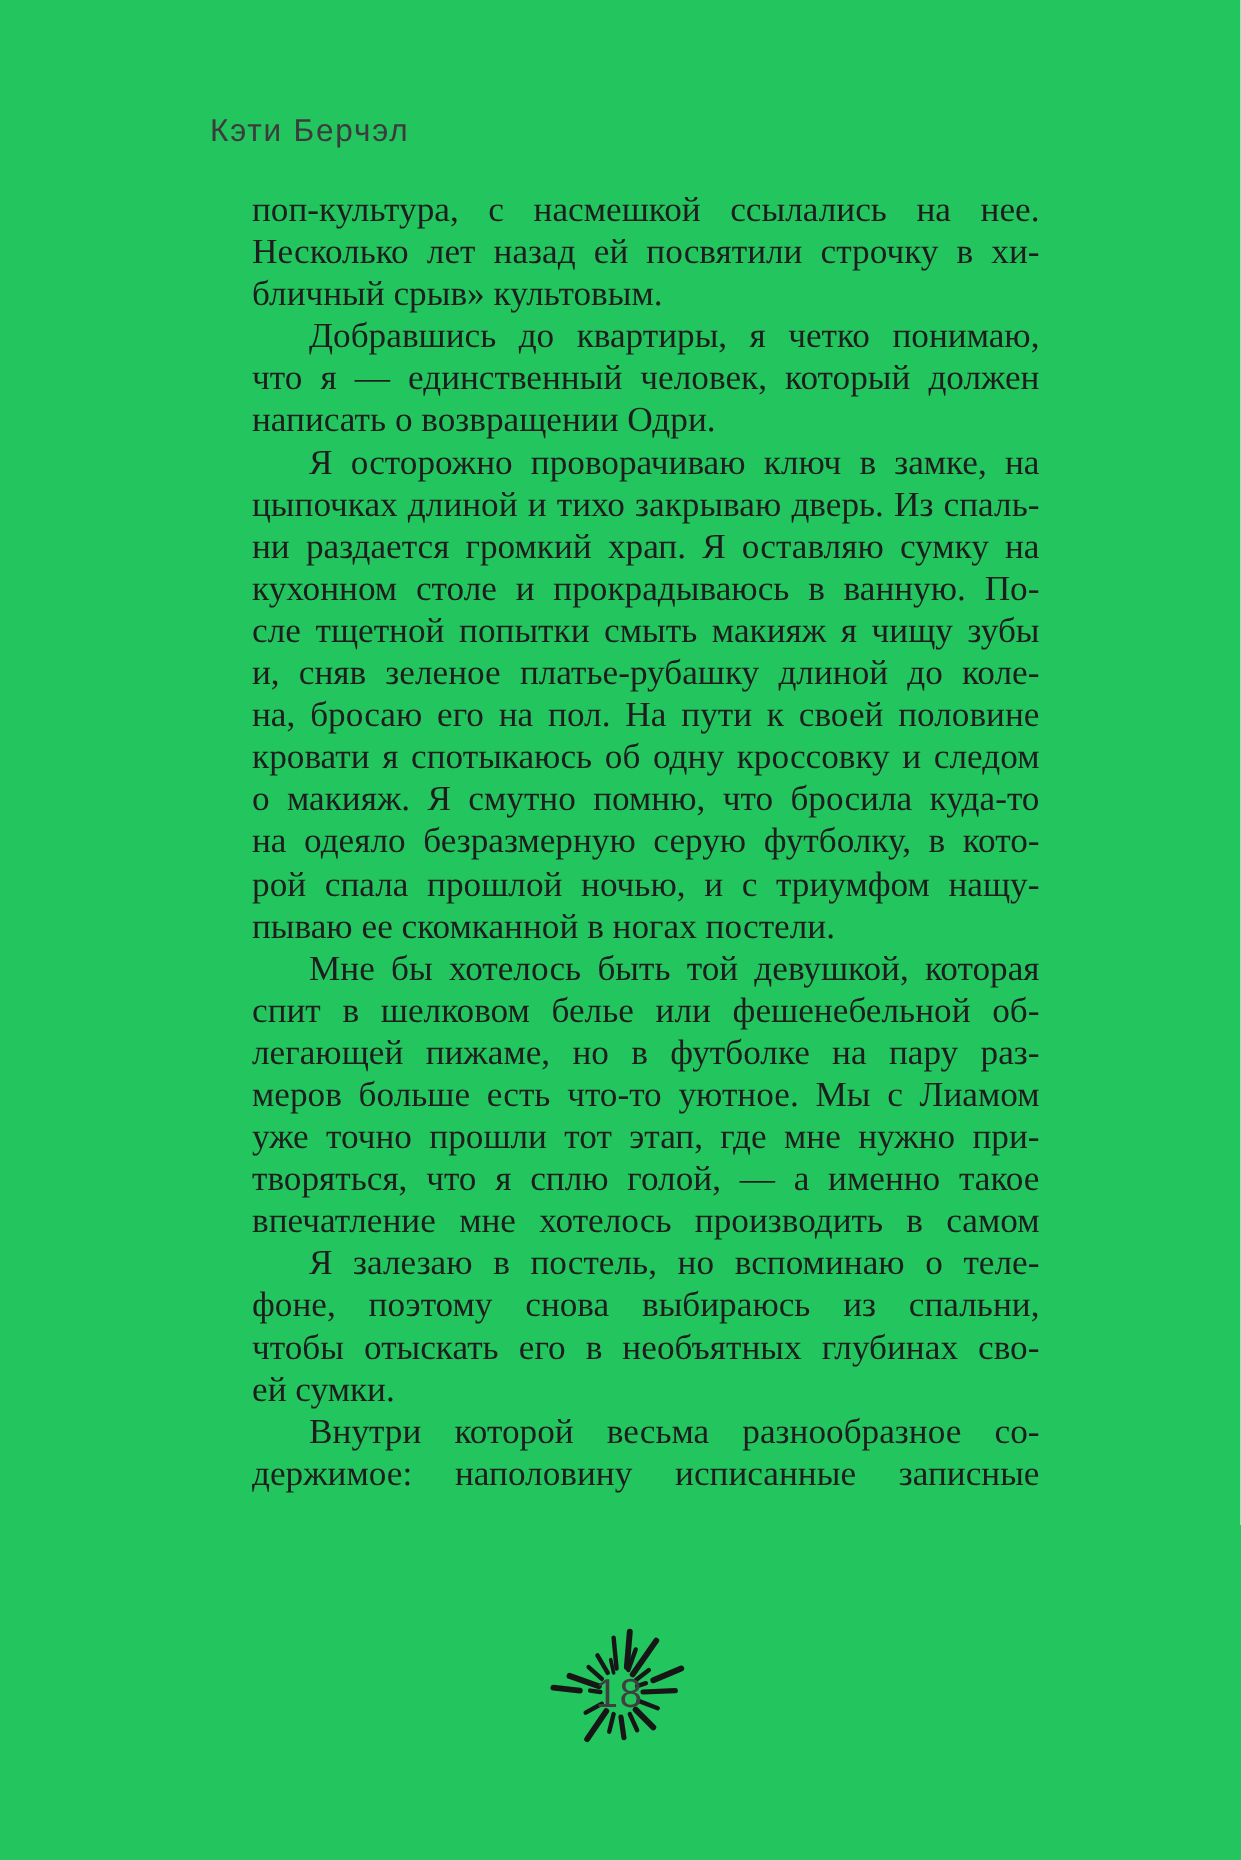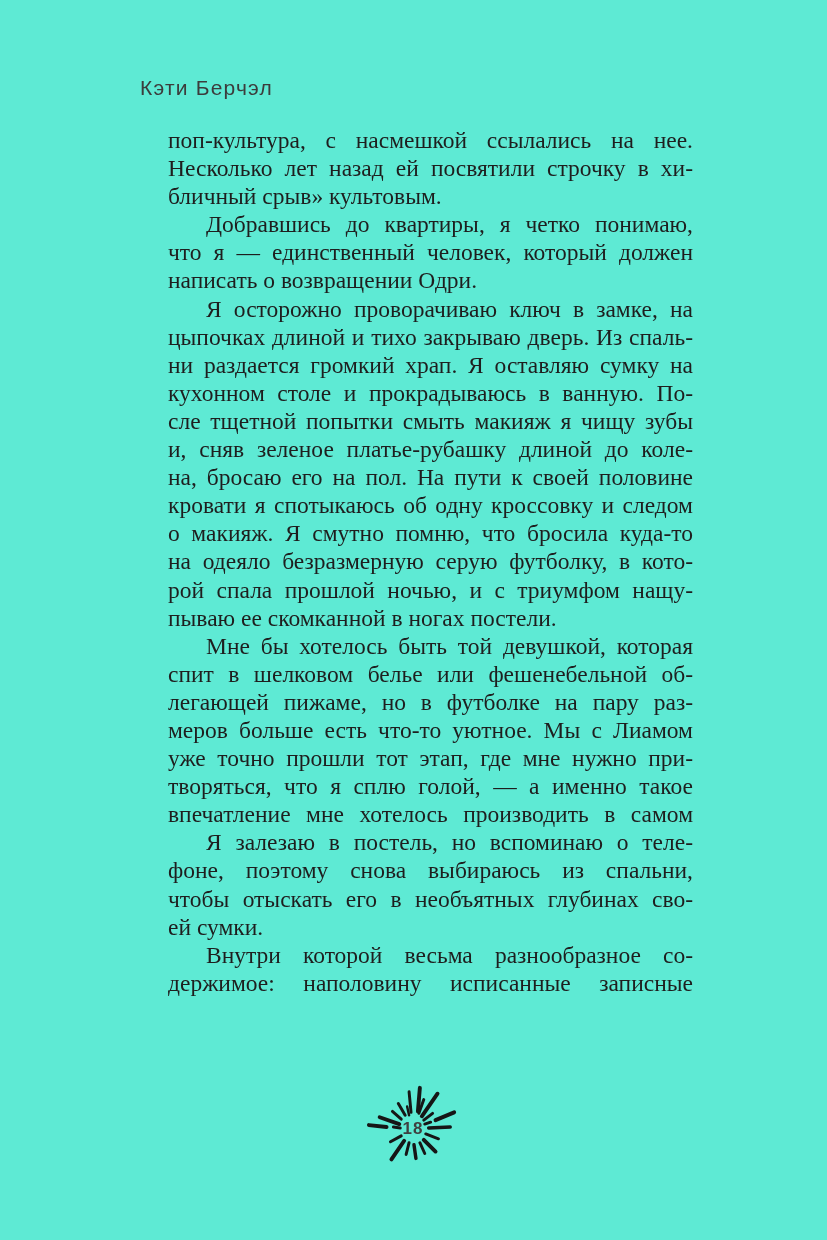--- a/index.html
+++ b/index.html
@@ -4,21 +4,21 @@
 <style>
   html, body {
     margin: 0;
     padding: 0;
     background: #ffffff;
   }
   .book-page {
     position: relative;
     width: 827px;
     height: 1240px;
-    background: #5eead4;
+    background: #22c55e;
     overflow: hidden;
   }
   .running-header {
     position: absolute;
     left: 140px;
     top: 76px;
     font-family: "Liberation Sans", "DejaVu Sans", sans-serif;
     font-size: 21px;
     font-weight: 400;
     letter-spacing: 1.2px;
@@ -63,22 +63,22 @@
   .page-number {
     position: absolute;
     left: 0;
     top: 0;
     width: 98px;
     height: 98px;
     display: flex;
     align-items: center;
     justify-content: center;
     font-family: "Liberation Sans", "DejaVu Sans", sans-serif;
-    font-size: 17px;
-    font-weight: 700;
+    font-size: 27px;
+    font-weight: 400;
     letter-spacing: 1px;
     color: #3f3f3f;
   }
 </style>
 </head>
 <body>
 
 <div class="book-page">
 
   <div class="running-header">Кэти Берчэл</div>

